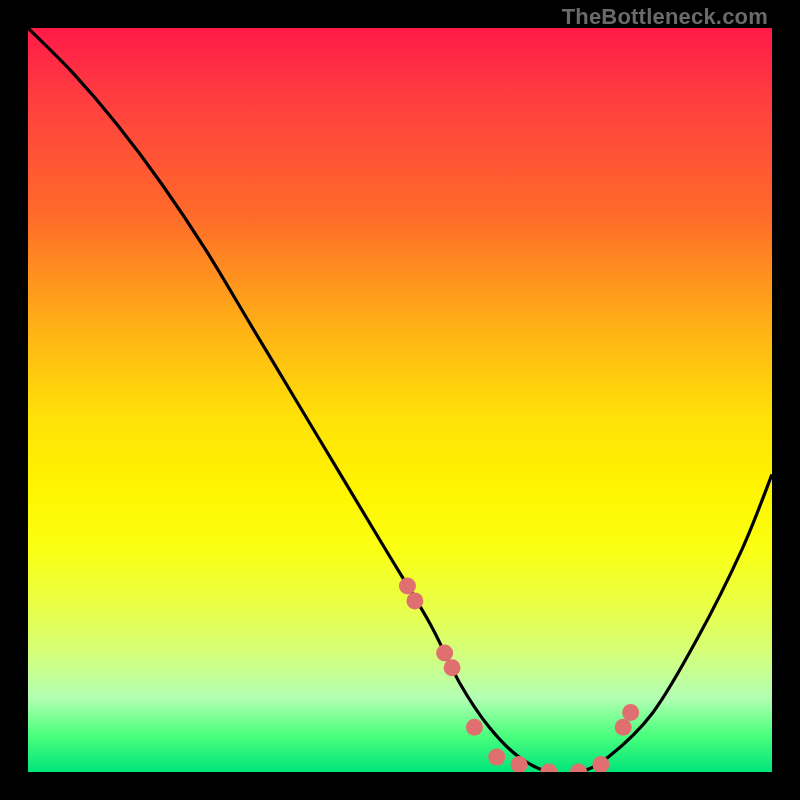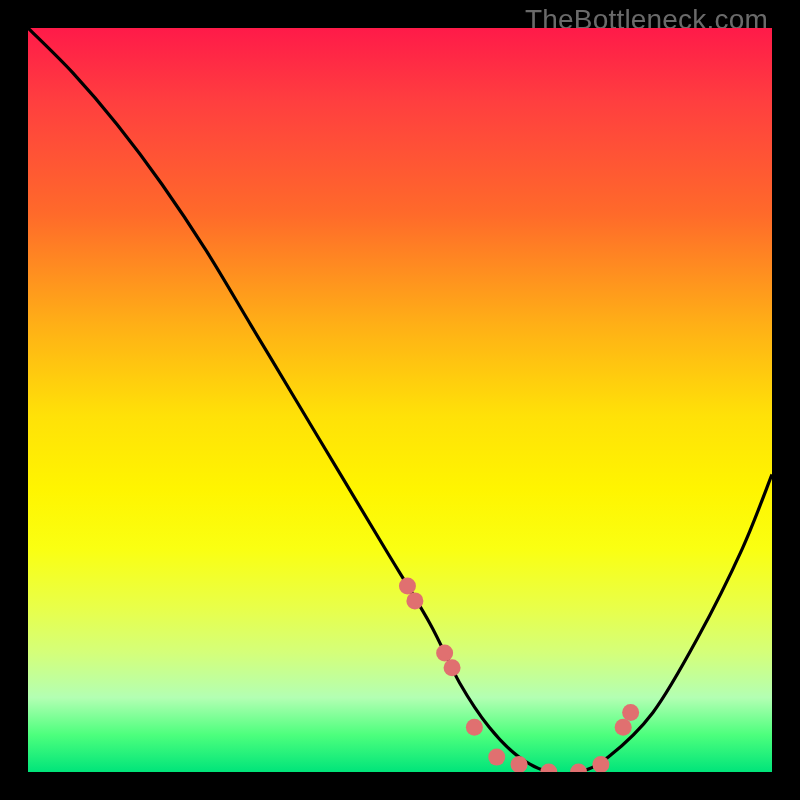--- a/index.html
+++ b/index.html
@@ -34,22 +34,22 @@
       #e8ff4a 78%,
       #d4ff7a 84%,
       #b3ffb3 90%,
       #4dff7d 95%,
       #00e47a 100%);
   }
   .watermark {
     position: absolute;
     top: 4px;
     right: 32px;
-    font-size: 28px;
-    font-weight: normal;
+    font-size: 22px;
+    font-weight: bold;
     color: #6a6a6a;
     letter-spacing: 0.2px;
   }
   svg.curve {
     position: absolute;
     left: 0;
     top: 0;
     width: 744px;
     height: 744px;
   }

